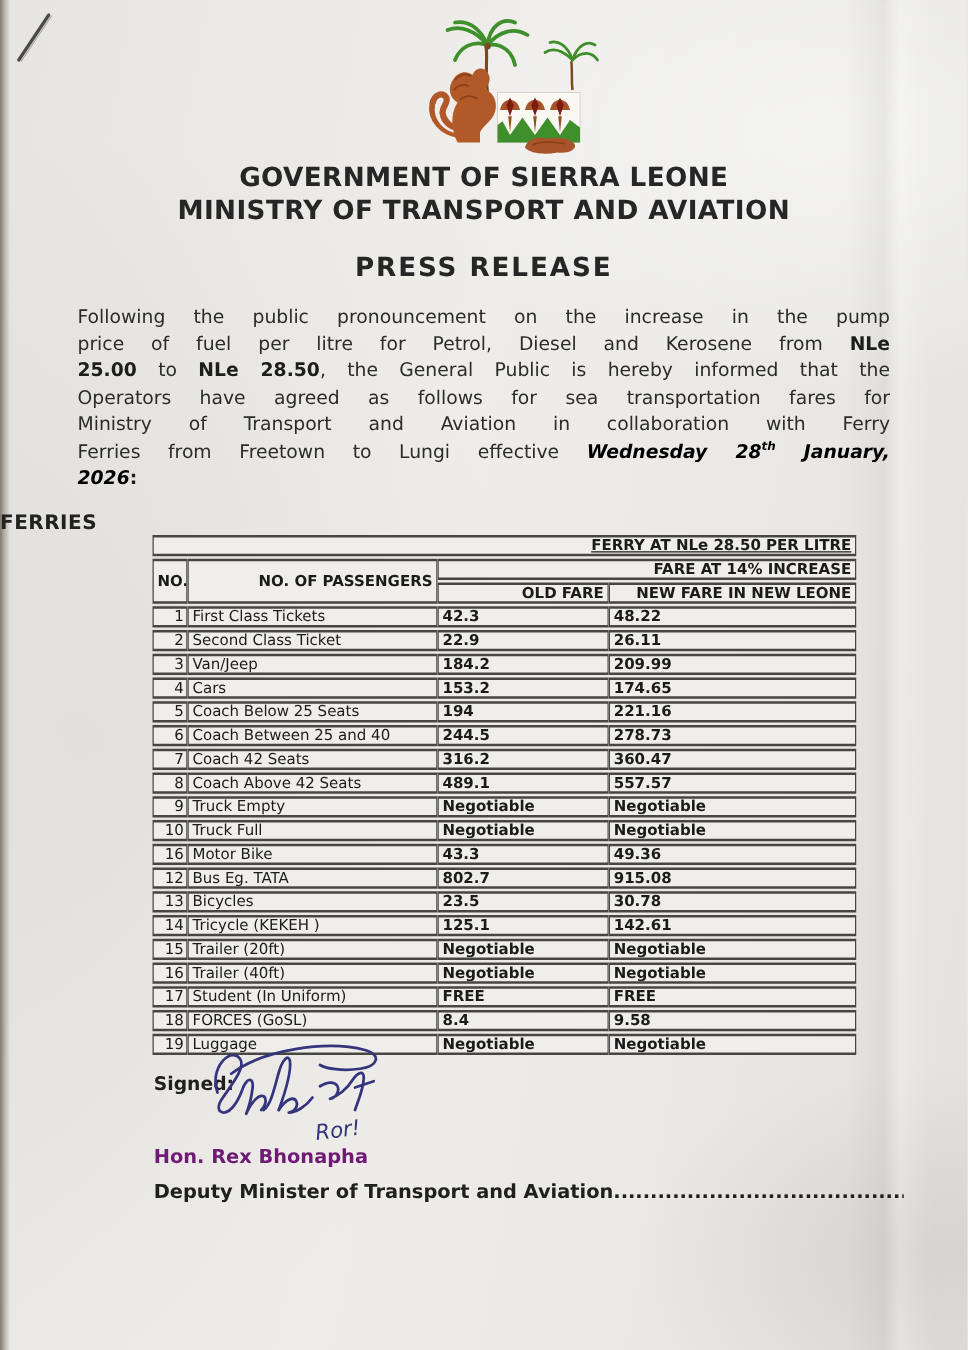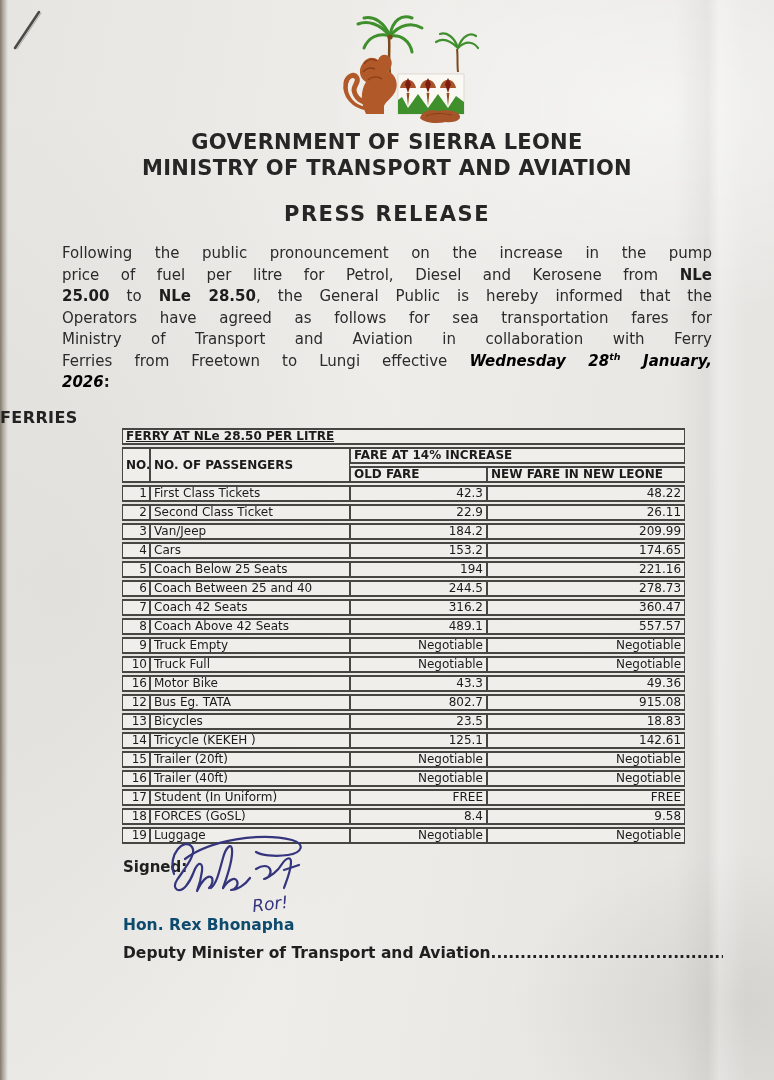--- a/index.html
+++ b/index.html
@@ -50,38 +50,38 @@
   table.fares{
     position:absolute;left:122px;top:426px;width:563px;
     border-collapse:separate;border-spacing:0 2px;table-layout:fixed;
   }
   table.fares td{
     box-sizing:border-box;
     border-top:2px solid #474643;border-bottom:2px solid #474643;
     border-left:1px solid #474643;border-right:1px solid #474643;
     overflow:hidden;white-space:nowrap;
   }
-  .hd{background:#a9cde7;color:#13222e;font-weight:bold;text-align:left;}
+  .hd{background:#a9cde7;color:#13222e;font-weight:bold;text-align:right;}
   .tbl-title{font-size:13.5px;height:20px;padding:0;}
   .tbl-title span{text-decoration:underline;}
   .hd-group{font-size:13.5px;height:18px;padding:0;}
   .hd-no,.hd-pass{font-size:13px;padding:0 2px;}
   .hd-sub{font-size:12.5px;height:17px;padding:0;margin-top:16px;}
   table.fares tbody td{
     background:#efeeeb;color:#1b1b1b;
     font-size:12px;line-height:13px;height:17px;padding:0 3px;
   }
   .td-no{text-align:right;padding-right:2px !important;}
   .td-label{text-align:left;}
-  .td-old,.td-new{text-align:right;font-weight:normal;}
+  .td-old,.td-new{text-align:left;font-weight:bold;}
 
   .signed-label{position:absolute;left:123px;top:858px;font-weight:bold;font-size:15px;color:#1f1f1f;}
   .sig{position:absolute;left:158px;top:828px;}
   .sig-note{font-size:17px;font-style:italic;}
-  .hon{position:absolute;left:123px;top:916px;font-weight:bold;font-size:15.5px;color:#0c4a6e;}
+  .hon{position:absolute;left:123px;top:916px;font-weight:bold;font-size:15.5px;color:#701a75;}
   .deputy{position:absolute;left:123px;top:944px;font-weight:bold;font-size:15.5px;color:#1f1f1f;
       width:600px;overflow:hidden;white-space:nowrap;}
 </style>
 </head>
 <body>
 
 <div class="paper"></div>
 <div class="left-edge"></div>
 <div class="crease"></div>
 
@@ -242,21 +242,21 @@
       <tr>
         <td class="td-no">12</td>
         <td class="td-label">Bus Eg. TATA</td>
         <td class="td-old">802.7</td>
         <td class="td-new">915.08</td>
       </tr>
       <tr>
         <td class="td-no">13</td>
         <td class="td-label">Bicycles</td>
         <td class="td-old">23.5</td>
-        <td class="td-new">18.83</td>
+        <td class="td-new">30.78</td>
       </tr>
       <tr>
         <td class="td-no">14</td>
         <td class="td-label">Tricycle (KEKEH )</td>
         <td class="td-old">125.1</td>
         <td class="td-new">142.61</td>
       </tr>
       <tr>
         <td class="td-no">15</td>
         <td class="td-label">Trailer (20ft)</td>

